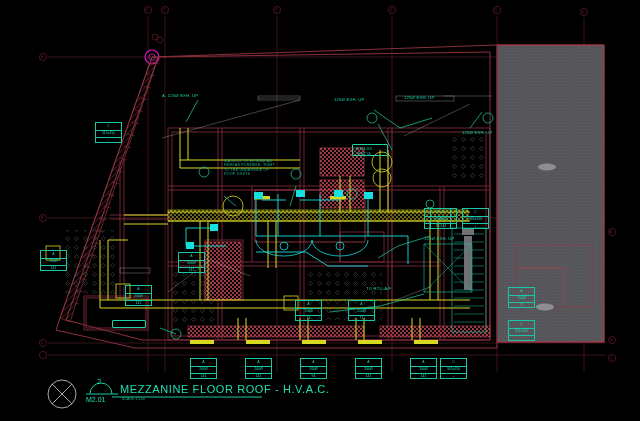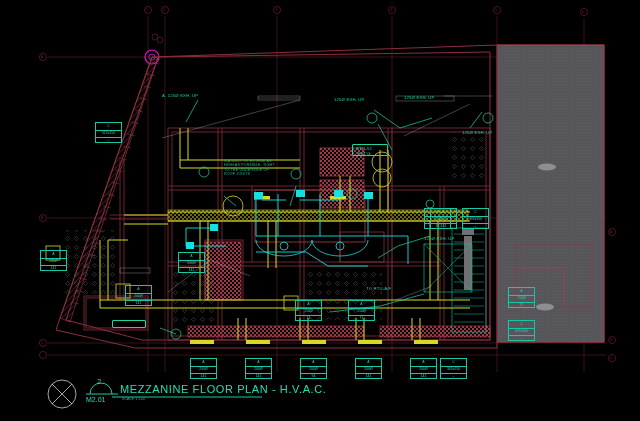--- a/index.html
+++ b/index.html
@@ -351,21 +351,21 @@
     <div class="gridlbl" style="left:582px;top:10px">6</div>
     <div class="gridlbl" style="left:41px;top:55px">A</div>
     <div class="gridlbl" style="left:41px;top:216px">B</div>
     <div class="gridlbl" style="left:41px;top:341px">C</div>
     <div class="gridlbl" style="left:610px;top:230px">A</div>
     <div class="gridlbl" style="left:610px;top:338px">B</div>
     <div class="gridlbl" style="left:610px;top:356px">C</div>
 
     <div class="title-num" style="left:97px;top:377px">2</div>
     <div class="title-sheet" style="left:86px;top:396px">M2.01</div>
-    <div class="title-main" style="left:120px;top:383px">MEZZANINE FLOOR PLAN - H.V.A.C.</div>
+    <div class="title-main" style="left:120px;top:383px">MEZZANINE FLOOR ROOF - H.V.A.C.</div>
     <div class="title-scale" style="left:122px;top:397px">SCALE: 1:100</div>
   </div>
 
   <div class="lyr" id="tagLayer">
       <div class="tagbox" style="left: 190px; top: 358px; width: 27px; height: 21px;">
         <i style="top: 7px;"></i>
         <i style="top: 14px;"></i>
       </div>
       <div class="tagtxt" style="left: 190px; top: 359.5px; width: 27px;">A</div>
       <div class="tagtxt" style="left: 190px; top: 366.5px; width: 27px;">200Ø</div>

